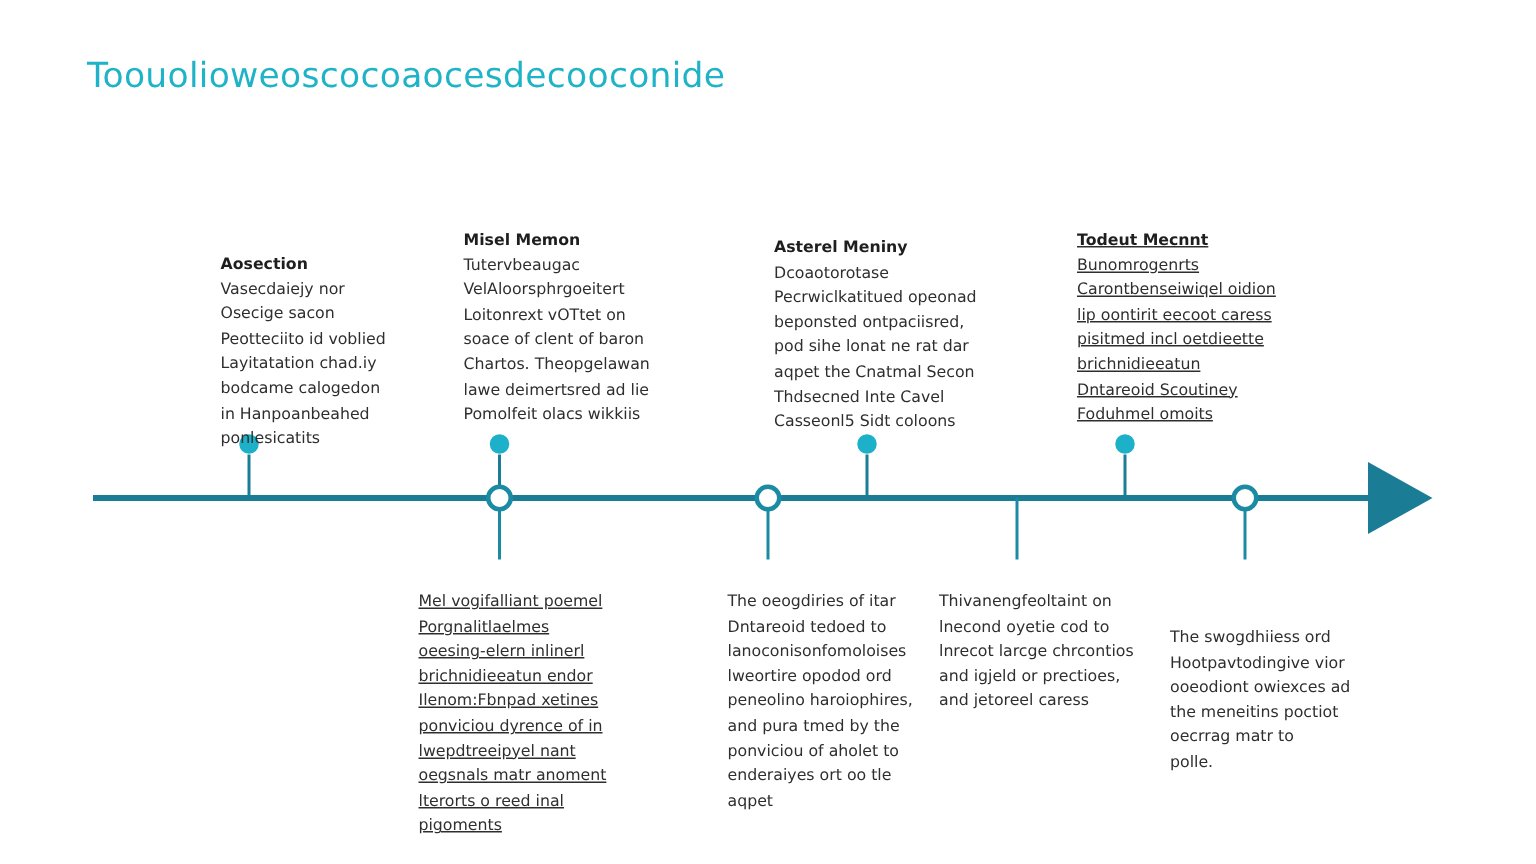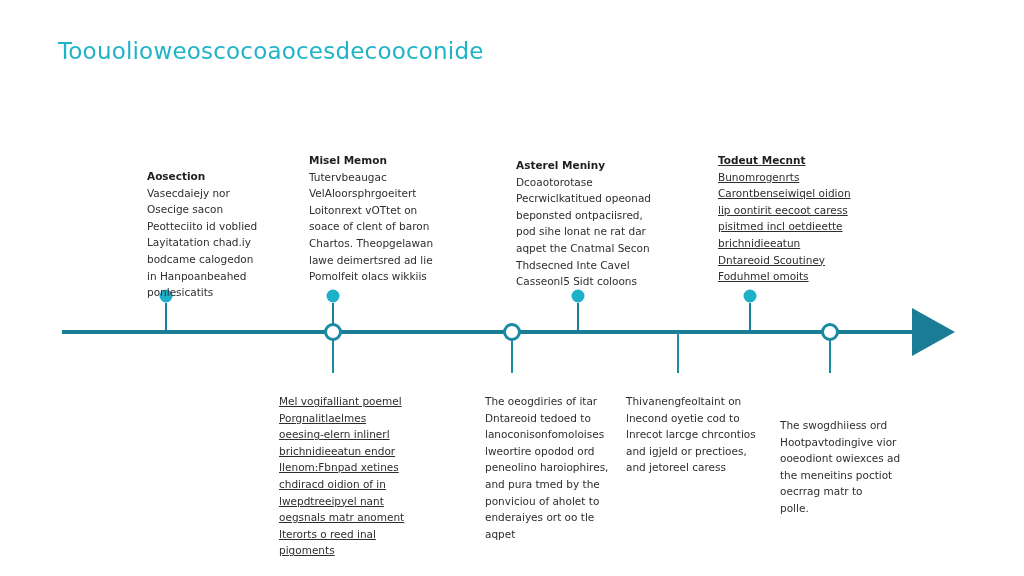--- a/index.html
+++ b/index.html
@@ -136,21 +136,21 @@
   <span class="line">Dntareoid Scoutiney</span>
   <span class="line">Foduhmel omoits</span>
 </div>
 
 <div class="event" style="left:279px; top:393px;text-decoration:underline;">
   <span class="line">Mel vogifalliant poemel</span>
   <span class="line">Porgnalitlaelmes</span>
   <span class="line">oeesing-elern inlinerl</span>
   <span class="line">brichnidieeatun endor</span>
   <span class="line">Ilenom:Fbnpad xetines</span>
-  <span class="line">chdiracd oidion of in</span>
+  <span class="line">ponviciou dyrence of in</span>
   <span class="line">lwepdtreeipyel nant</span>
   <span class="line">oegsnals matr anoment</span>
   <span class="line">lterorts o reed inal</span>
   <span class="line">pigoments</span>
 </div>
 
 <div class="event" style="left:485px; top:393px;">
   <span class="line">The oeogdiries of itar</span>
   <span class="line">Dntareoid tedoed to</span>
   <span class="line">lanoconisonfomoloises</span>

